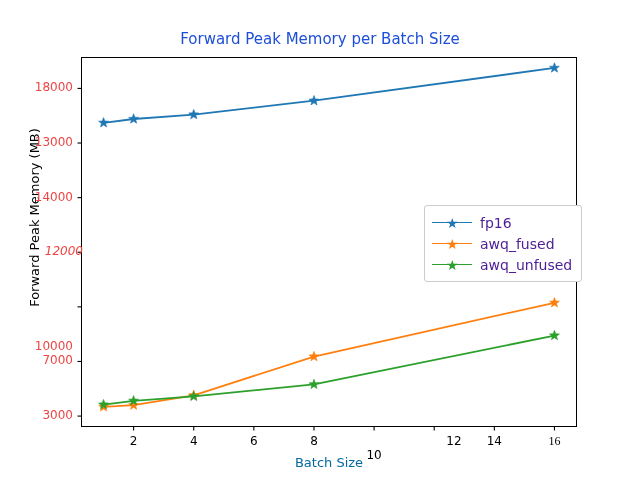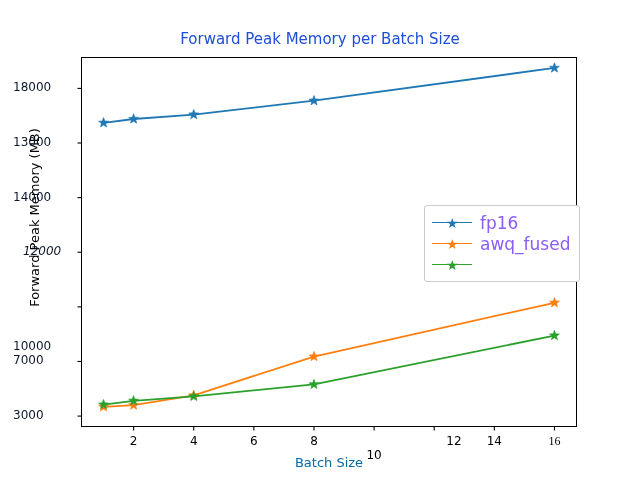--- a/index.html
+++ b/index.html
@@ -3,28 +3,28 @@
 <meta charset="utf-8">
 <style>
   html,body{margin:0;padding:0;}
   body{width:640px;height:480px;background:#ffffff;font-family:"DejaVu Sans",sans-serif;overflow:hidden;}
   #fig{position:relative;width:640px;height:480px;background:#ffffff;}
   #title{position:absolute;left:0;top:30px;width:640px;text-align:center;font-size:15px;color:#1d4ed8;}
   #ylabel{position:absolute;left:-96px;top:210px;width:260px;text-align:center;font-size:13px;color:#000;transform:rotate(-90deg);transform-origin:center center;}
   #xlabel{position:absolute;left:81px;top:455px;width:496px;text-align:center;font-size:13px;color:#0369a1;}
   #plotbox{position:absolute;left:81px;top:57px;width:496px;height:370px;border:1.1px solid #000;box-sizing:border-box;}
   svg.layer{position:absolute;left:0;top:0;width:640px;height:480px;overflow:visible;}
-  .ytick-label{position:absolute;font-size:12px;color:#0f172a;width:60px;}
+  .ytick-label{position:absolute;font-size:12px;color:#ef4444;text-align:right;width:60px;}
   .xtick-label{position:absolute;font-size:12px;color:#000;text-align:center;width:40px;}
   #legend{position:absolute;left:424px;top:205px;background:#fff;border:0.9px solid #cccccc;border-radius:3px;padding:6px 9px 6px 7px;box-sizing:border-box;}
   .leg-row{display:flex;align-items:center;height:21px;}
   .leg-sample{width:40px;height:14px;position:relative;margin-right:8px;flex:0 0 40px;}
   .leg-line{position:absolute;left:0;top:6px;width:40px;height:1.7px;}
   .leg-star{position:absolute;left:14px;top:1px;font-size:14px;line-height:12px;}
-  .leg-text{font-size:17px;color:#8b5cf6;white-space:nowrap;}
+  .leg-text{font-size:14px;color:#4c1d95;white-space:nowrap;}
 </style>
 </head>
 <body>
 
 <div id="fig">
 
   <div id="title">Forward Peak Memory per Batch Size</div>
   <div id="ylabel">Forward Peak Memory (MB)</div>
   <div id="xlabel">Batch Size</div>
 
@@ -107,16 +107,17 @@
           <span class="leg-line" style="background: rgb(255, 127, 14);"></span>
           <span class="leg-star" style="color: rgb(255, 127, 14);">★</span>
         </span>
         <span class="leg-text">awq_fused</span>
       </div>
       <div class="leg-row">
         <span class="leg-sample">
           <span class="leg-line" style="background: rgb(44, 160, 44);"></span>
           <span class="leg-star" style="color: rgb(44, 160, 44);">★</span>
         </span>
+        <span class="leg-text">awq_unfused</span>
       </div>
     </div>
 
 </div>
 
 </body></html>

